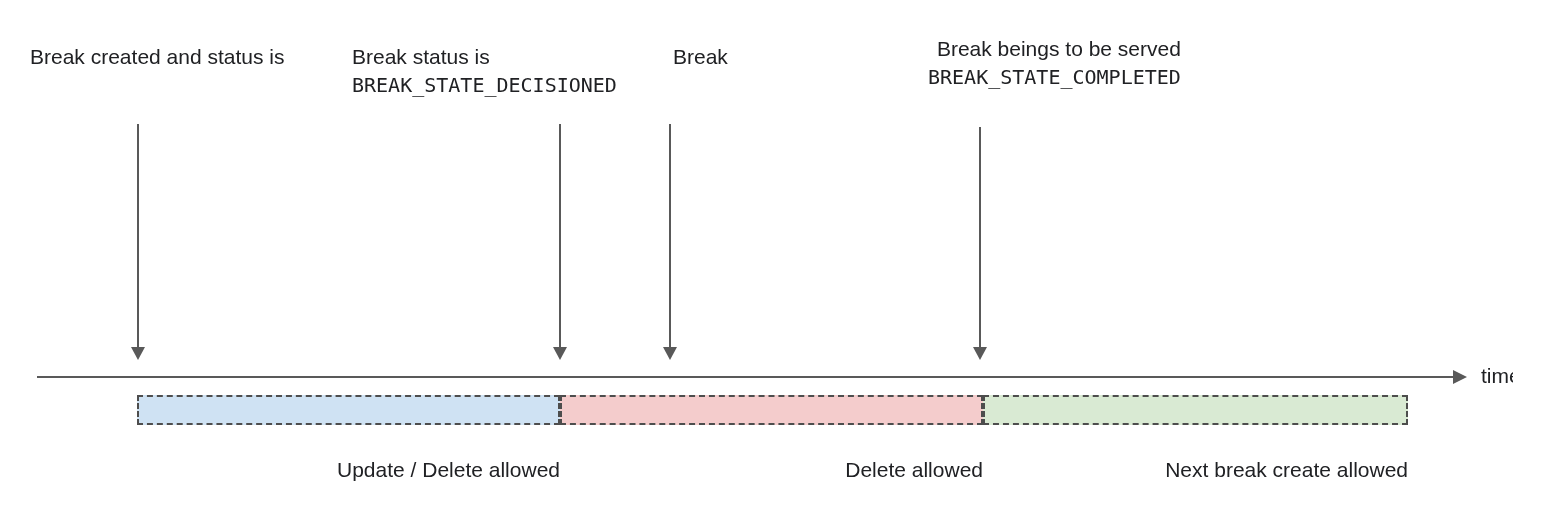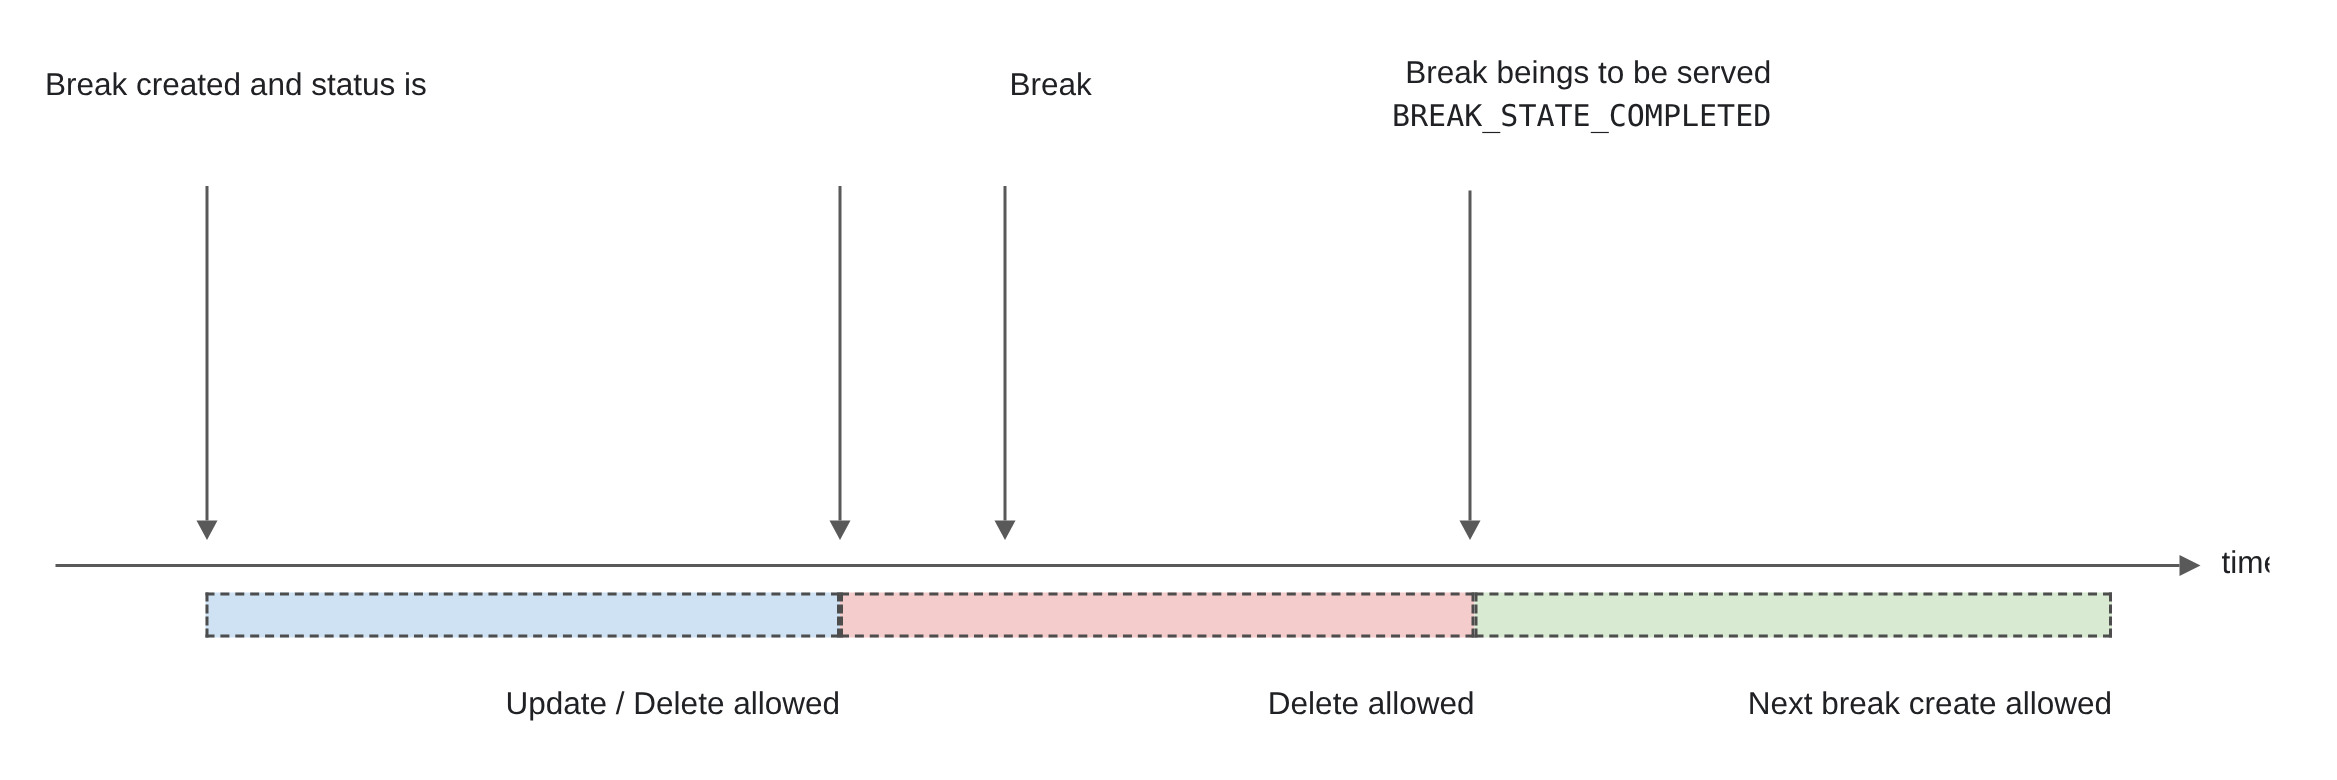--- a/index.html
+++ b/index.html
@@ -80,20 +80,24 @@
 </style>
 </head>
 <body>
 
 <div class="canvas">
 
   <div class="ann" style="left:30px; top:42px;">
     <div class="sans">Break created and status is</div>
   </div>
 
+  <div class="ann" style="left:352px; top:42px;">
+    <div class="sans">Break status is</div>
+    <div class="mono">BREAK_STATE_DECISIONED</div>
+  </div>
 
   <div class="ann" style="left:673px; top:42px;text-align:center;">
     <div class="sans">Break</div>
   </div>
 
   <div class="ann" style="left:928px; top:34px;text-align:right;">
     <div class="sans">Break beings to be served</div>
     <div class="mono">BREAK_STATE_COMPLETED</div>
   </div>
 

